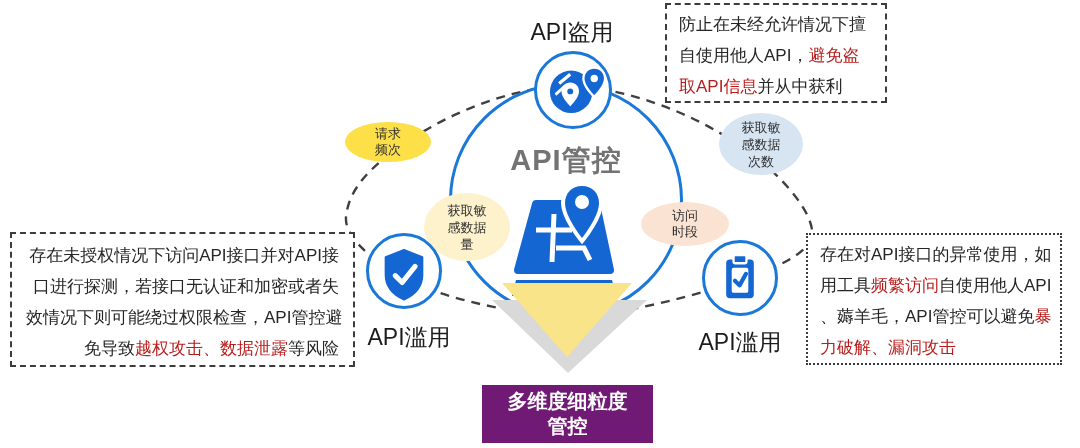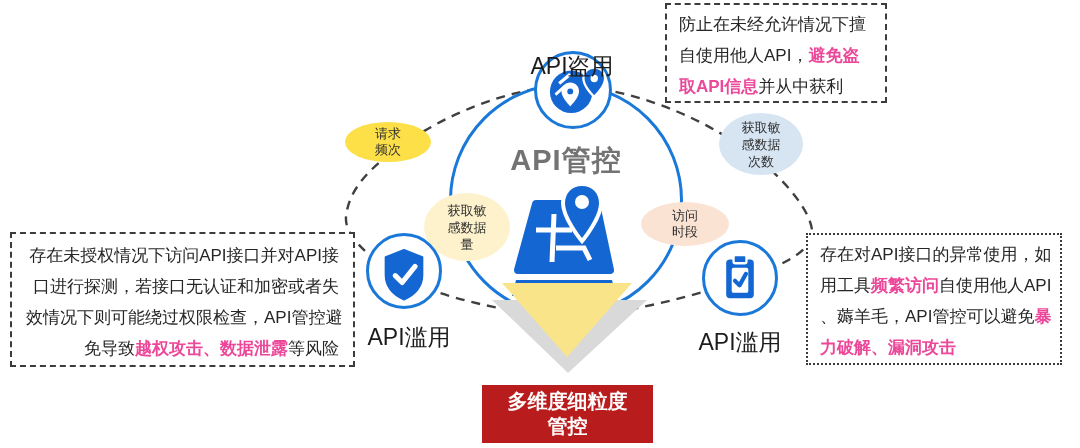--- a/index.html
+++ b/index.html
@@ -26,21 +26,21 @@
     border-radius:50%;border:3px solid #1a78d8;background:#fff;box-sizing:border-box;
     z-index:6;display:flex;align-items:center;justify-content:center;
   }
   .node-theft{left:534px;top:51px;width:78px;height:78px;}
   .node-auth{left:366px;top:233px;width:76px;height:76px;}
   .node-abuse{left:702px;top:240px;width:76px;height:76px;}
 
   .node-label{
     z-index:7;font-size:23px;font-weight:500;color:#1c1c1c;text-align:center;width:200px;
   }
-  .label-theft{left:472px;top:17px;margin-top:34px;}
+  .label-theft{left:472px;top:17px;}
   .label-auth{left:309px;top:322px;}
   .label-abuse{left:640px;top:327px;}
 
   
   .factor{
     border-radius:50%;z-index:5;display:flex;align-items:center;justify-content:center;
     text-align:center;font-size:13px;line-height:16px;color:#2f2f2f;
   }
   .factor-green{left:345px;top:122px;width:86px;height:40px;background:#fde047;}
   .factor-yellow{left:424px;top:193px;width:86px;height:68px;background:#fdf2cc;line-height:17px;}
@@ -49,25 +49,25 @@
 
   
   .note{
     background:#fff;box-sizing:border-box;z-index:8;font-size:17px;line-height:31px;color:#262626;
   }
   .note .rline{white-space:nowrap;}
   .note-theft{left:665px;top:3px;width:222px;height:100px;border:2px dashed #3c3c3c;padding:4px 12px;}
   .note-auth{left:10px;top:232px;width:345px;height:135px;border:2px dashed #3c3c3c;padding:6px 14px;}
   .note-auth .rline{text-align:right;}
   .note-abuse{left:806px;top:233px;width:256px;height:132px;border:2px dotted #3c3c3c;padding:4px 12px;}
-  .accent{color:#ec4899;font-weight:bold;}
+  .accent{color:#b91c1c;font-weight:normal;}
 
   
   .conclusion{
-    left:482px;top:385px;width:171px;height:58px;background:#b91c1c;z-index:5;
+    left:482px;top:385px;width:171px;height:58px;background:#701a75;z-index:5;
     display:flex;align-items:center;justify-content:center;text-align:center;
     color:#ffffff;font-size:20px;font-weight:bold;line-height:25px;
   }
 </style>
 </head>
 <body>
 
 <div id="canvas">
 
   <svg class="layer" width="1080" height="448" style="z-index:1">

